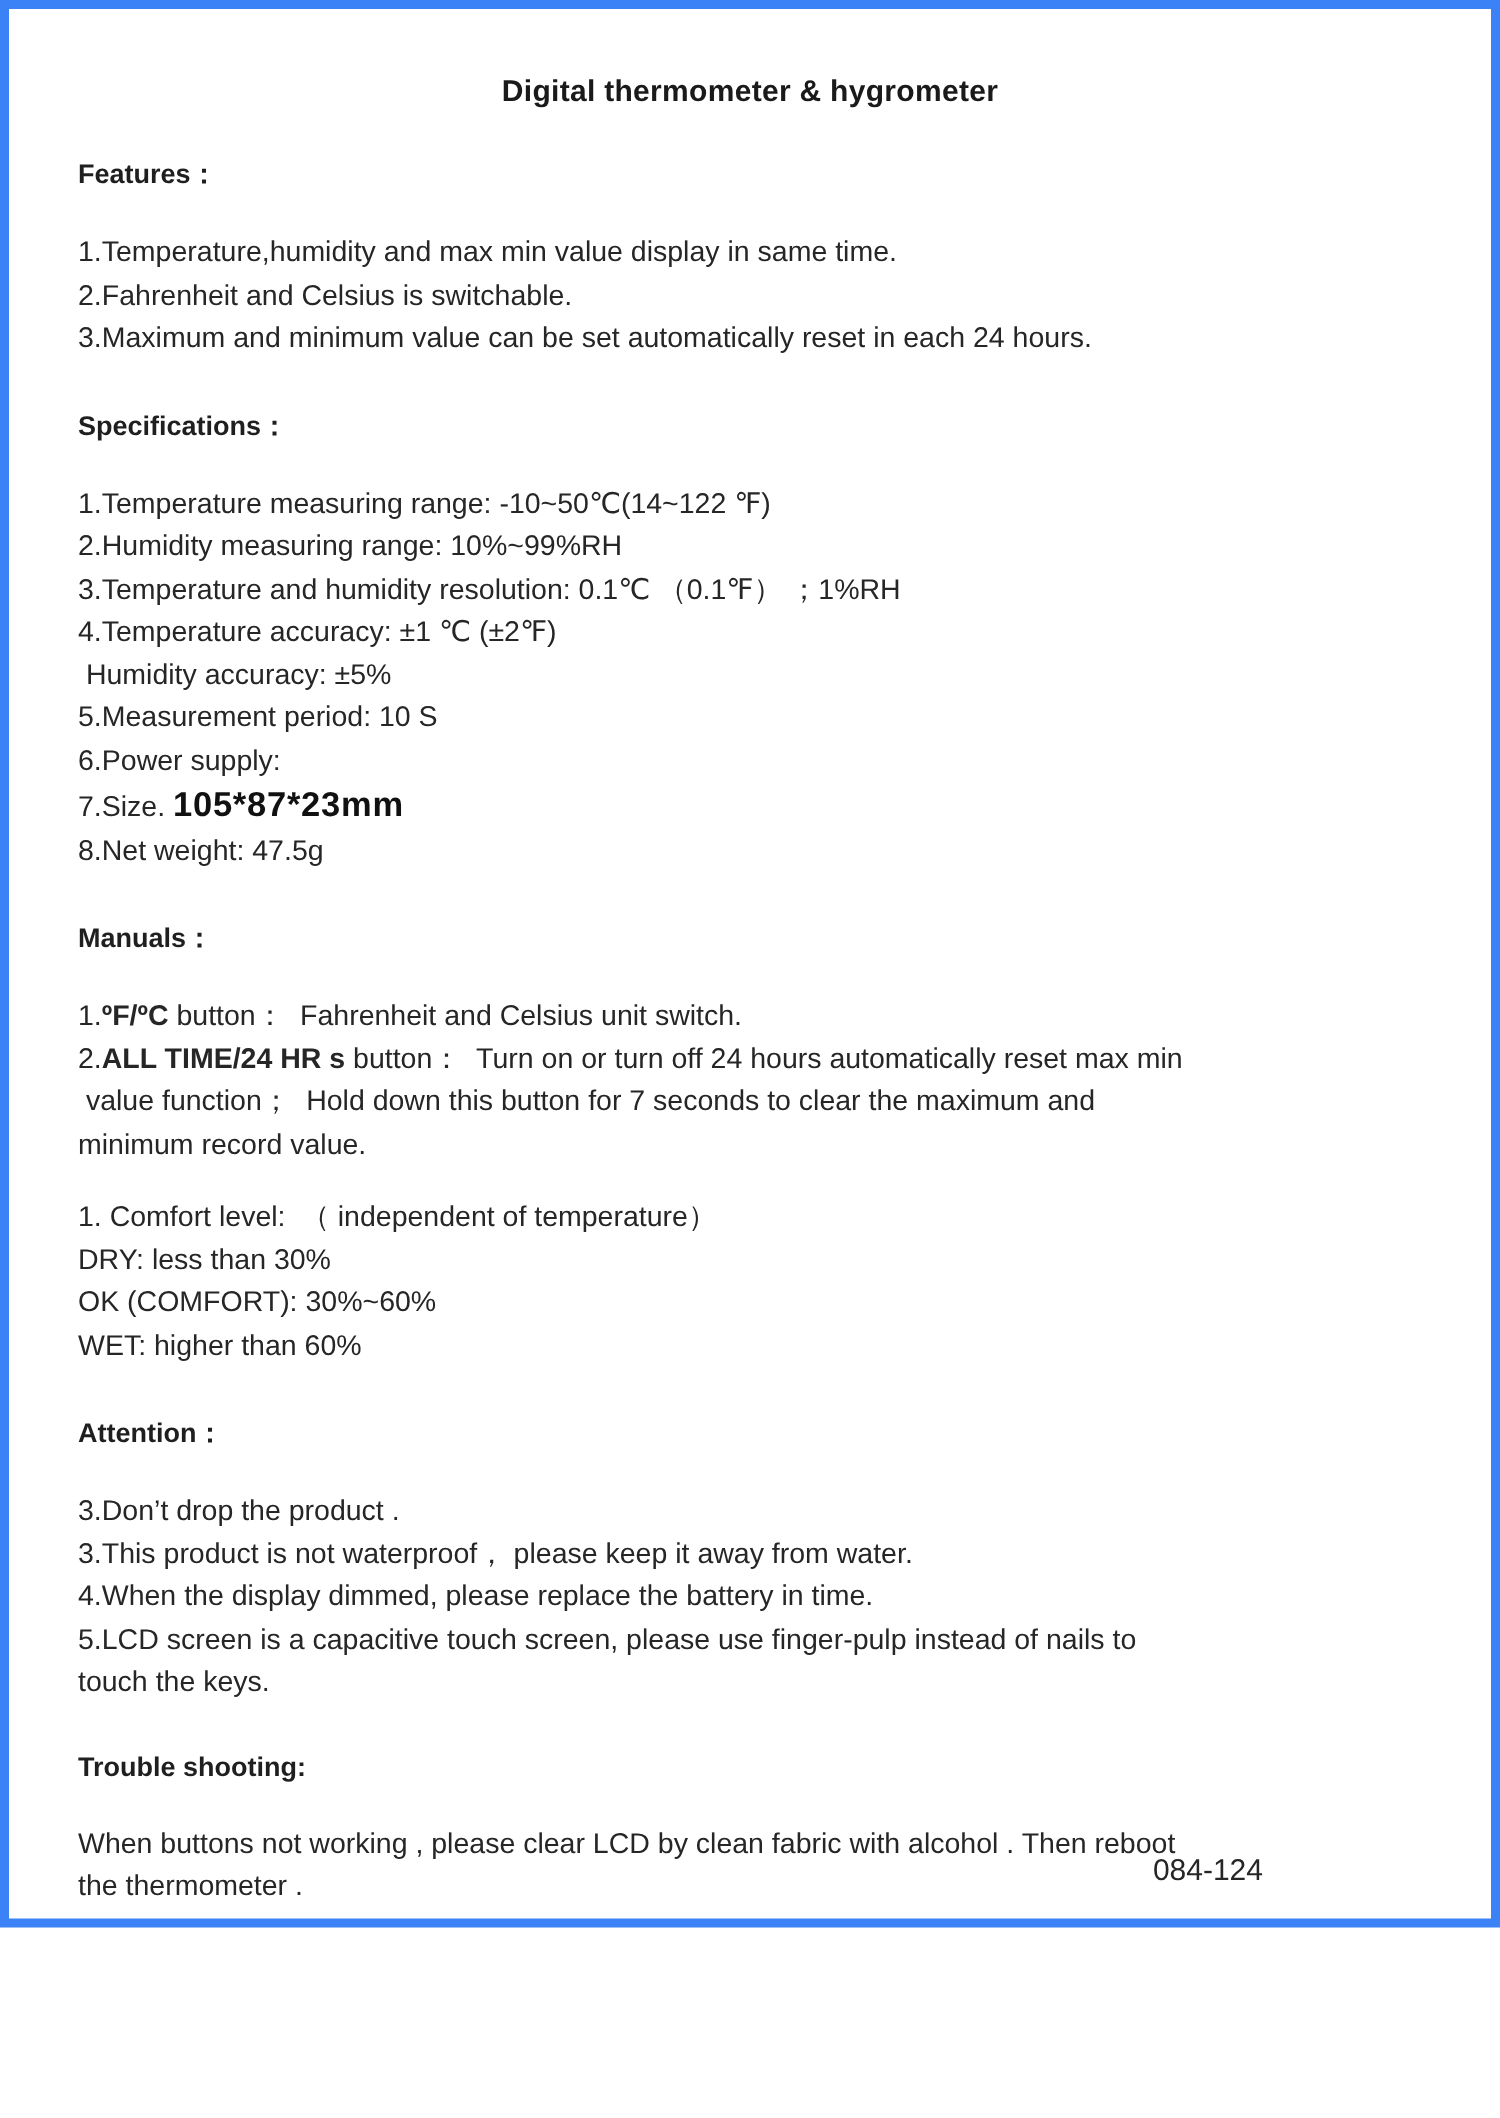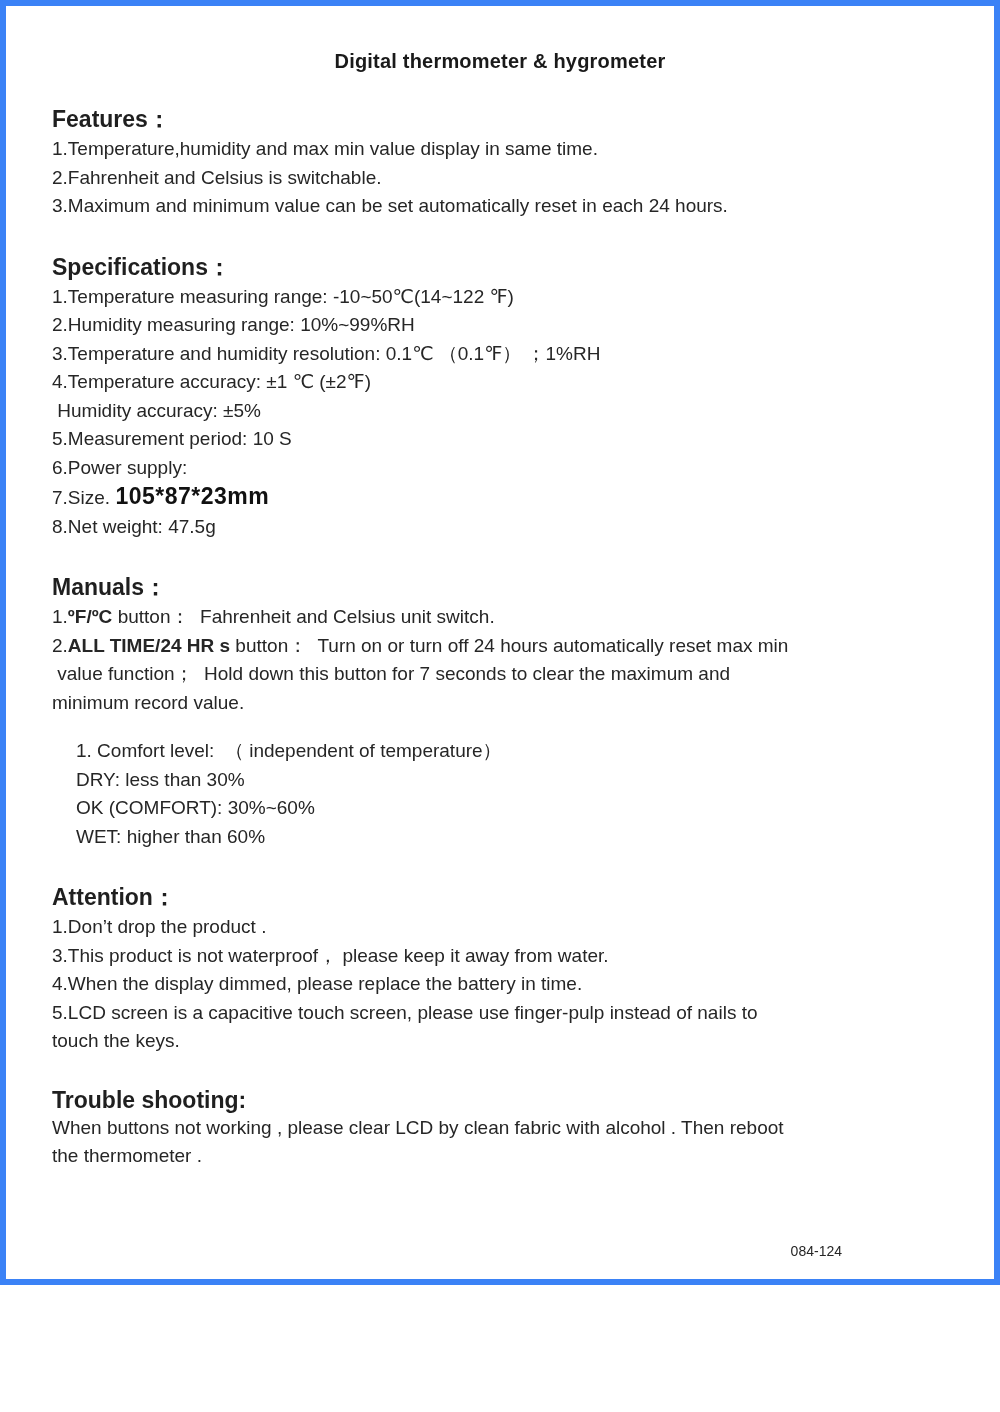--- a/index.html
+++ b/index.html
@@ -20,44 +20,44 @@
     overflow: hidden;
   }
   .title {
     text-align: center;
     font-size: 20px;
     font-weight: bold;
     color: #1a1a1a;
     letter-spacing: 0.2px;
   }
   .heading {
-    font-size: 23px;
+    font-size: 18px;
     font-weight: bold;
     color: #1f1f1f;
     margin-top: 31px;
   }
-  .lines { }
+  .lines { margin-top: 27px; }
   .line {
     font-size: 19px;
     line-height: 28.5px;
     white-space: pre-wrap;
     color: #262626;
   }
   .bold { font-weight: bold; }
   .size-value {
     font-weight: bold;
     font-size: 23px;
     color: #111111;
     letter-spacing: 0.5px;
   }
   .footer-code {
     position: absolute;
     right: 152px;
     bottom: 20px;
-    font-size: 14px;
+    font-size: 20px;
     color: #262626;
   }
 </style>
 </head>
 <body>
 
 <div class="page">
 
   <h1 class="title">Digital thermometer &amp; hygrometer</h1>
 
@@ -89,32 +89,32 @@
     <h2 class="heading">Manuals：</h2>
     <div class="lines">
       <p class="line"><span>1.</span><span class="bold">ºF/ºC</span><span> button：  Fahrenheit and Celsius unit switch.</span></p>
       <p class="line"><span>2.</span><span class="bold">ALL TIME/24 HR s</span><span> button：  Turn on or turn off 24 hours automatically reset max min</span></p>
       <p class="line"> value function；  Hold down this button for 7 seconds to clear the maximum and</p>
       <p class="line">minimum record value.</p>
     </div>
   </section>
 
   <section>
-    <div class="lines" style="margin-top: 20px; margin-left: 24px;">
+    <div class="lines" style="margin-top: 20px;">
       <p class="line">1. Comfort level:  （ independent of temperature）</p>
       <p class="line">DRY: less than 30%</p>
       <p class="line">OK (COMFORT): 30%~60%</p>
       <p class="line">WET: higher than 60%</p>
     </div>
   </section>
 
   <section>
     <h2 class="heading">Attention：</h2>
     <div class="lines">
-      <p class="line">1.Don’t drop the product .</p>
+      <p class="line">3.Don’t drop the product .</p>
       <p class="line">3.This product is not waterproof， please keep it away from water.</p>
       <p class="line">4.When the display dimmed, please replace the battery in time.</p>
       <p class="line">5.LCD screen is a capacitive touch screen, please use finger-pulp instead of nails to</p>
       <p class="line">touch the keys.</p>
     </div>
   </section>
 
   <section>
     <h2 class="heading">Trouble shooting:</h2>
     <div class="lines">

